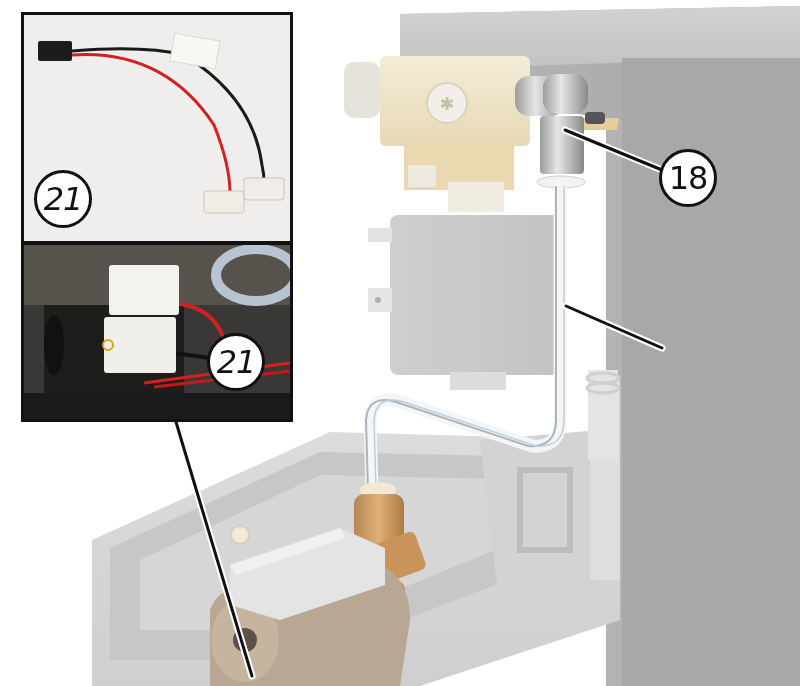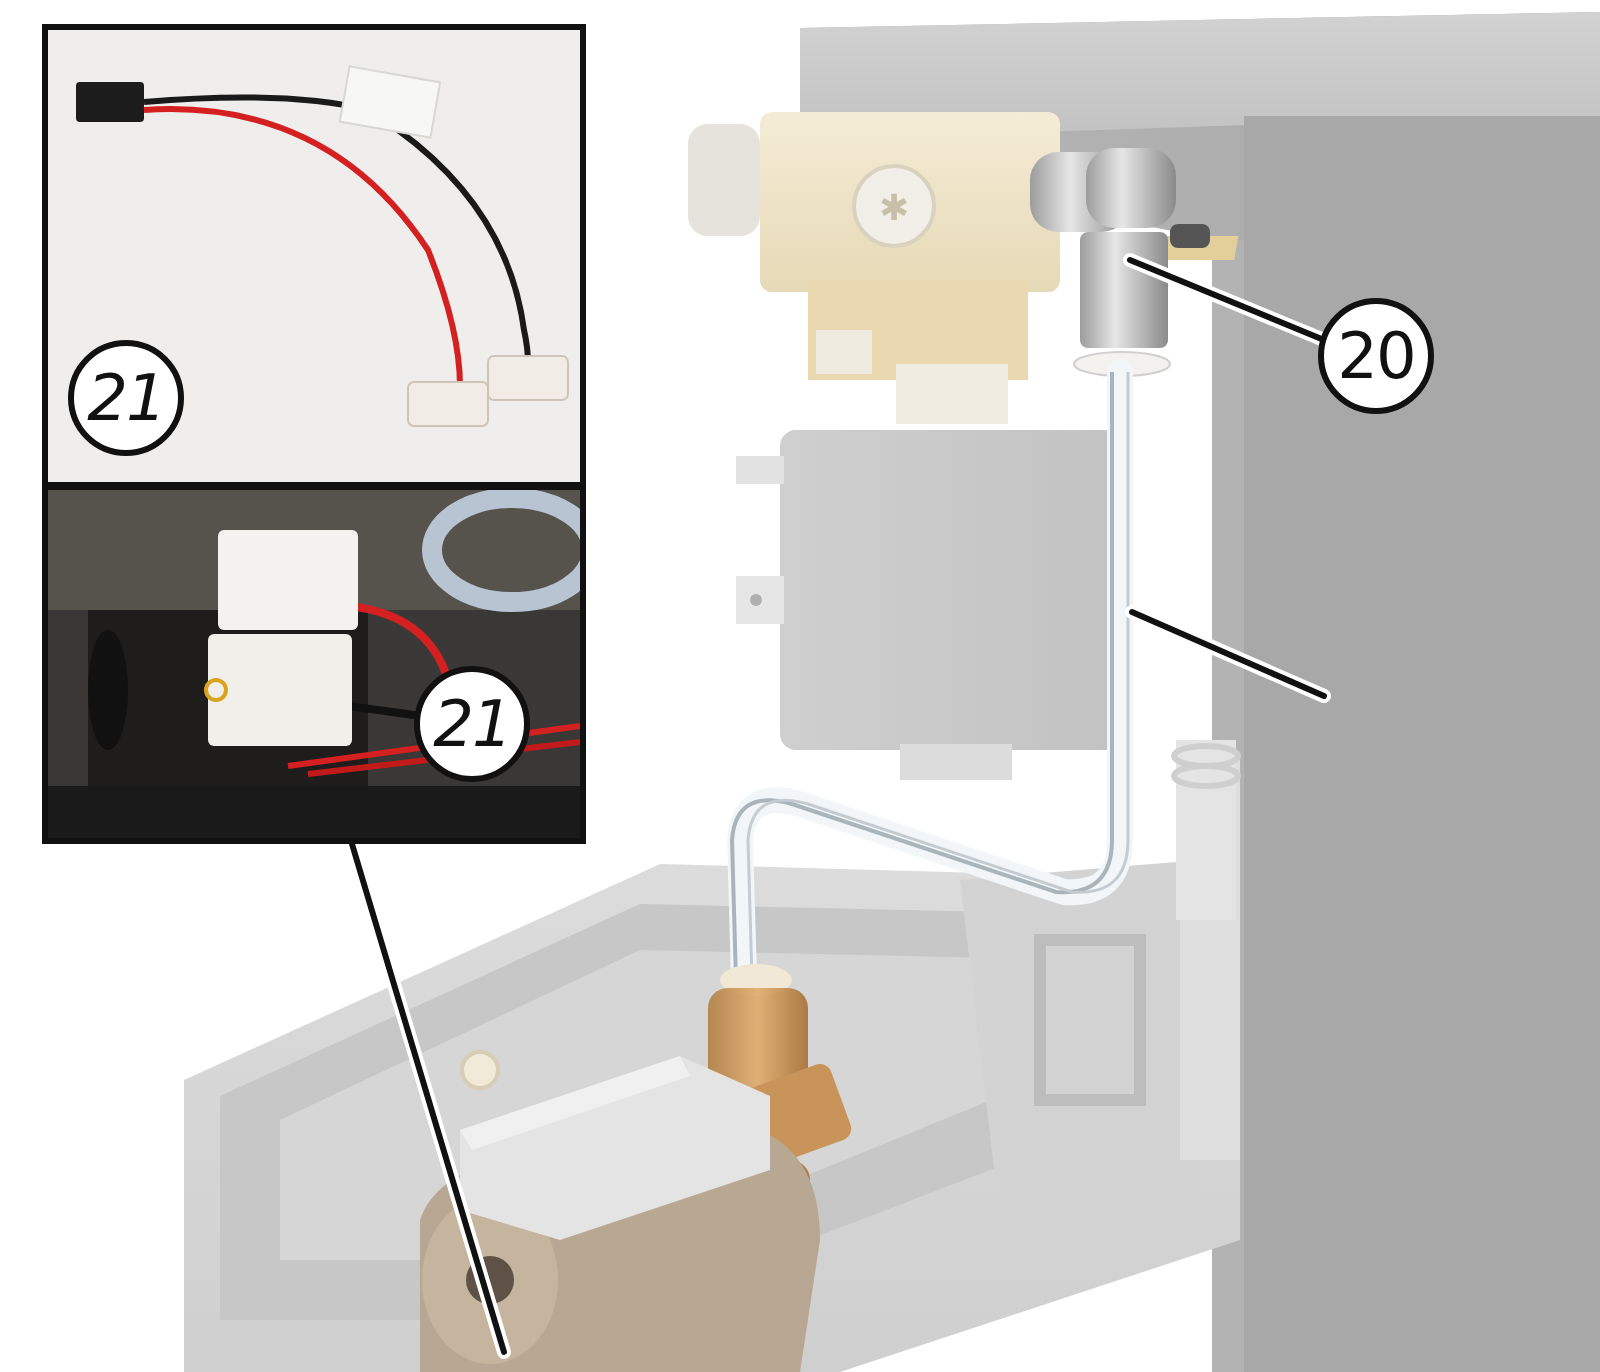--- a/index.html
+++ b/index.html
@@ -163,15 +163,15 @@
       <path d="M120,138 L266,118" stroke="#d42020" stroke-width="3"></path>
       <path d="M130,142 L266,126" stroke="#c21a1a" stroke-width="3"></path>
       <rect x="85" y="20" width="70" height="50" rx="3" fill="#f4f2ee"></rect>
       <rect x="80" y="72" width="72" height="56" rx="3" fill="#f1efea"></rect>
       <circle cx="84" cy="100" r="5" fill="none" stroke="#d9a520" stroke-width="2"></circle>
       <rect x="0" y="148" width="266" height="26" fill="#1a1a1a"></rect>
     </svg>
     <div class="callout" style="left:183px; top:88px;">21</div>
   </div>
 
-  <div class="callout" style="left:659px; top:149px;">20</div>
+  <div class="callout" style="left:659px; top:149px;">18</div>
 
 </div>
 
 </body></html>

